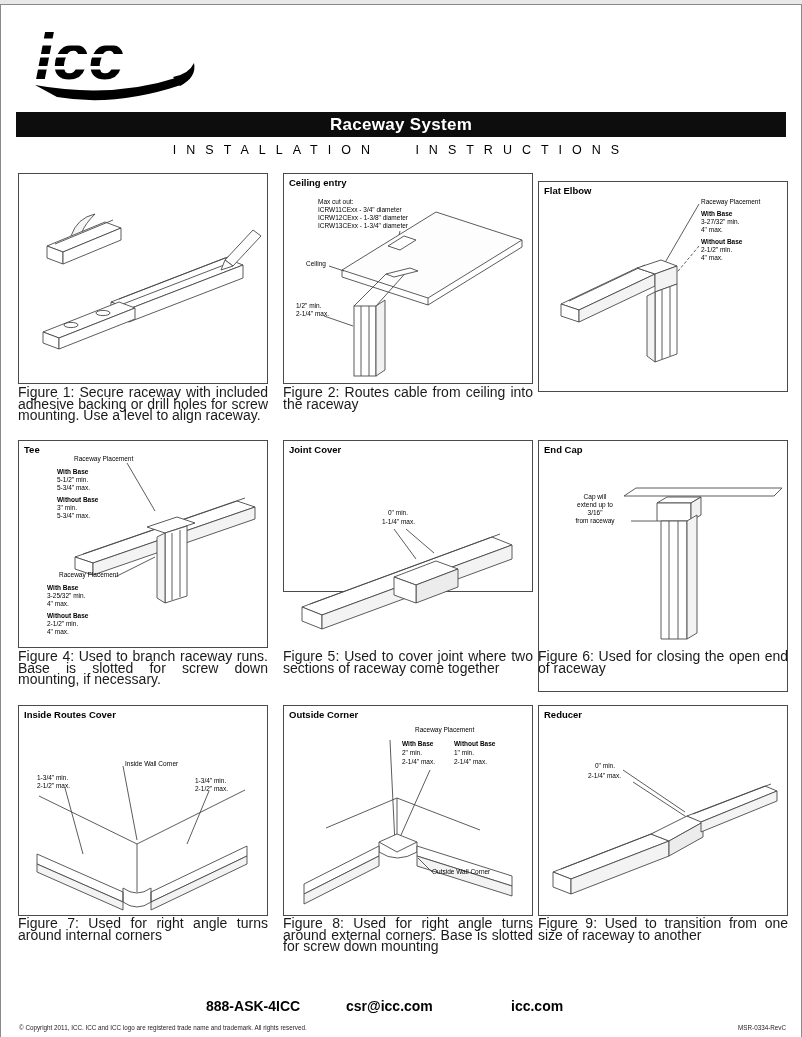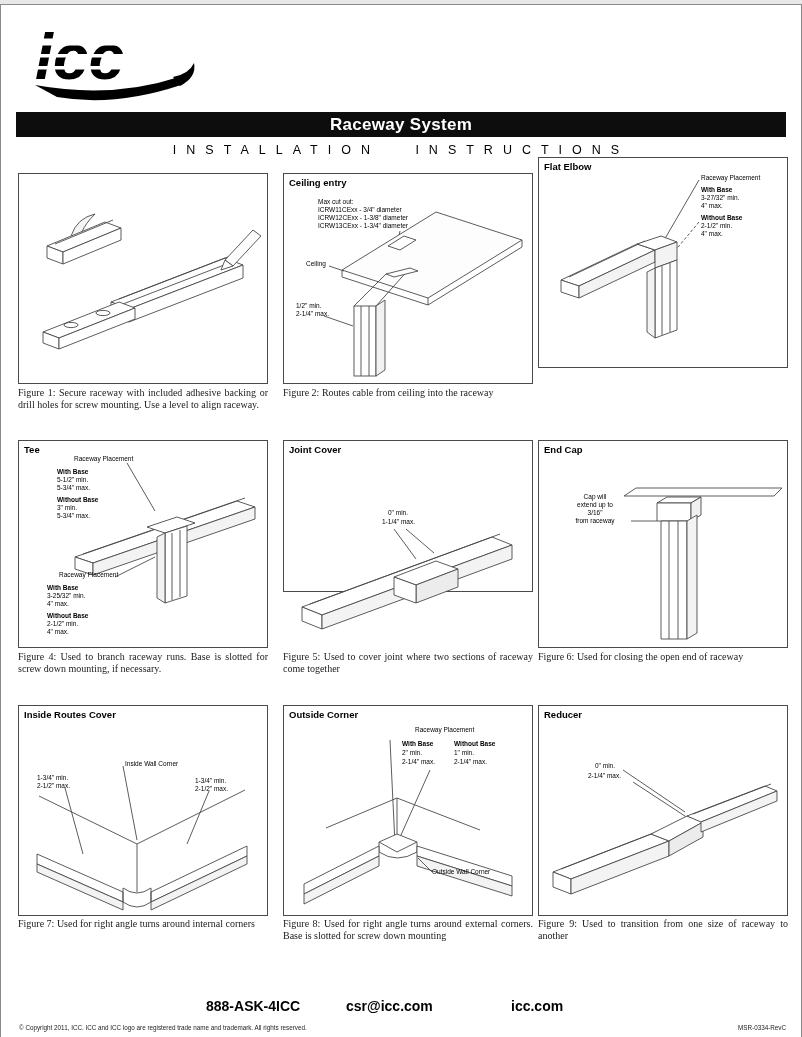--- a/index.html
+++ b/index.html
@@ -22,22 +22,22 @@
     font-size:12.5px; letter-spacing:10px; word-spacing:22px; color:#000; white-space:nowrap;
   }
   
   .panel { position:absolute; width:250px; background:#fff; border:1px solid #4a4a4a; }
   .panel-title { position:absolute; left:5px; top:3px; font-size:9.5px; font-weight:bold; color:#000; z-index:3; }
   .diagram { position:absolute; left:0; top:0; z-index:1; }
   .lbl { position:absolute; font-size:6.5px; line-height:8px; color:#000; white-space:nowrap; z-index:2; }
   .lbl.b { font-weight:bold; }
   .lbl.c { text-align:center; white-space:normal; }
   .caption {
-    position:absolute; width:250px; font-size:10px; line-height:11.5px;
-    color:#1a1a1a; text-align:justify;font-family:Liberation Serif, serif;
+    position:absolute; width:250px; font-size:14px; line-height:11.5px;
+    color:#1a1a1a; text-align:justify;
   }
   
   .footer-item { position:absolute; font-size:14px; font-weight:bold; color:#000; }
   .fineprint { position:absolute; font-size:6.3px; color:#222; }
 </style>
 </head>
 <body>
 
 <div class="page">
 
@@ -109,21 +109,21 @@
     <div class="lbl" style="left:34px; top:24px;">Max cut out:</div>
     <div class="lbl" style="left:34px; top:32px;">ICRW11CExx - 3/4" diameter</div>
     <div class="lbl" style="left:34px; top:40px;">ICRW12CExx - 1-3/8" diameter</div>
     <div class="lbl" style="left:34px; top:48px;">ICRW13CExx - 1-3/4" diameter</div>
     <div class="lbl" style="left:22px; top:86px;">Ceiling</div>
     <div class="lbl" style="left:12px; top:128px;">1/2" min.</div>
     <div class="lbl" style="left:12px; top:136px;">2-1/4" max.</div>
   </div>
   <div class="caption" style="left:282px; top:382px;">Figure 2: Routes cable from ceiling into the raceway</div>
 
-  <div class="panel" style="left:537px; top:152px; height:211px;">
+  <div class="panel" style="left:537px; top:176px; height:211px;">
     <div class="panel-title">Flat Elbow</div>
     <svg class="diagram" width="248" height="209" viewBox="0 0 248 209">
       <g fill="none" stroke="#4a4a4a" stroke-width="0.9">
         <line x1="160" y1="22" x2="124" y2="84"></line>
         <line x1="160" y1="64" x2="130" y2="100" stroke-dasharray="3,2"></line>
         <polygon points="22,122 98,86 116,92 40,128" fill="#fff"></polygon>
         <polygon points="22,122 40,128 40,140 22,134" fill="#fff"></polygon>
         <polygon points="40,128 116,92 116,104 40,140" fill="#f3f3f3"></polygon>
         <line x1="30" y1="119" x2="106" y2="83"></line>
         <polygon points="98,86 122,78 138,84 116,92" fill="#fff"></polygon>
@@ -190,21 +190,21 @@
         <polygon points="110,136 152,120 174,128 132,144" fill="#fff"></polygon>
         <polygon points="132,144 174,128 174,146 132,162" fill="#ececec"></polygon>
         <polygon points="110,136 132,144 132,162 110,154" fill="#fff"></polygon>
       </g>
     </svg>
     <div class="lbl" style="left:104px; top:68px;">0" min.</div>
     <div class="lbl" style="left:98px; top:77px;">1-1/4" max.</div>
   </div>
   <div class="caption" style="left:282px; top:646px;">Figure 5: Used to cover joint where two sections of raceway come together</div>
 
-  <div class="panel" style="left:537px; top:435px; height:208px;">
+  <div class="panel" style="left:537px; top:435px; height:252px;">
     <div class="panel-title">End Cap</div>
     <svg class="diagram" width="248" height="206" viewBox="0 0 248 206">
       <g fill="none" stroke="#4a4a4a" stroke-width="0.9">
         <line x1="85" y1="55" x2="235" y2="55"></line>
         <line x1="97" y1="47" x2="243" y2="47"></line>
         <line x1="85" y1="55" x2="97" y2="47"></line>
         <line x1="235" y1="55" x2="243" y2="47"></line>
         <line x1="92" y1="80" x2="118" y2="80"></line>
         <polygon points="118,62 128,56 162,56 152,62" fill="#fff"></polygon>
         <polygon points="118,62 152,62 152,80 118,80" fill="#fff"></polygon>

